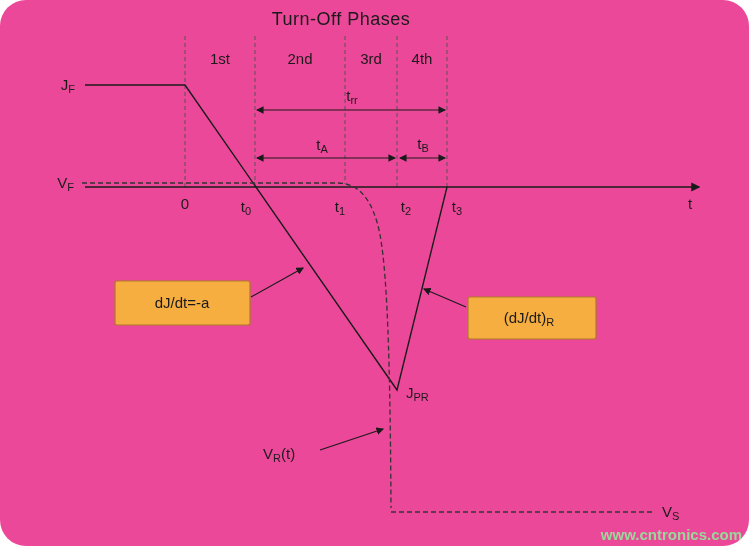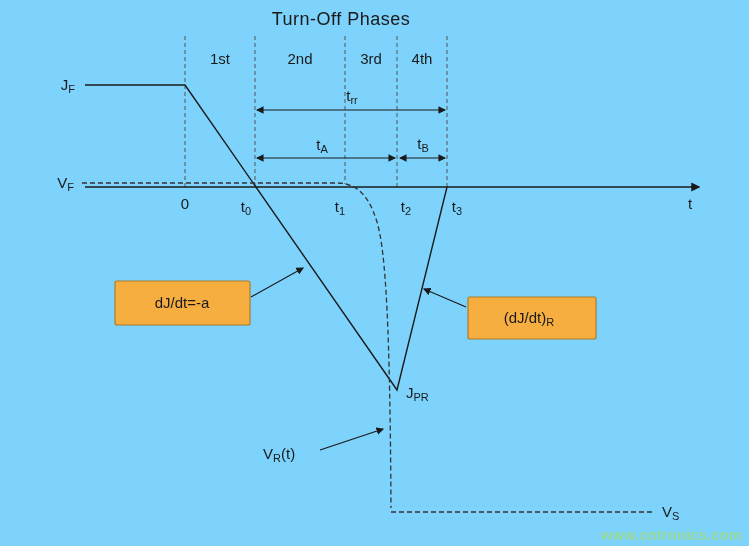--- a/index.html
+++ b/index.html
@@ -1,21 +1,22 @@
 <!DOCTYPE html>
 <html style="--ink: #1a1a1a; --box-fill: #F6AE41; --box-border: #AE7B25; --watermark-green: #98D99A;"><head>
 <meta charset="utf-8">
 <style>
   html,body { margin:0; padding:0; background:#ffffff; }
   .stage {
     position:relative;
     width:749px; height:546px;
-    background:#7dd3fc;
+    background:#ec4899;
     font-family:"Liberation Sans", sans-serif;
     overflow:hidden;
+    border-radius:26px;
   }
   svg { display:block; }
   svg text {
     font-family:"Liberation Sans", sans-serif;
     fill:var(--ink,#1a1a1a);
   }
   .title   { font-size:18px; letter-spacing:0.5px; }
   .phase   { font-size:15px; }
   .lbl     { font-size:15px; }
   .sub     { font-size:11px; }

